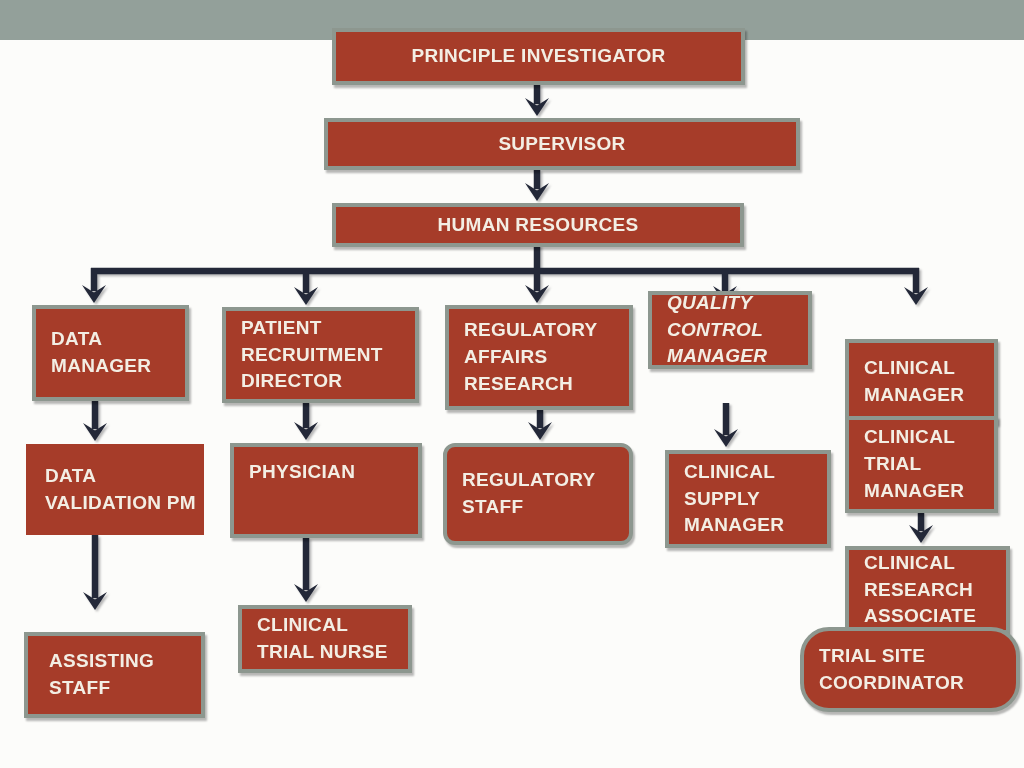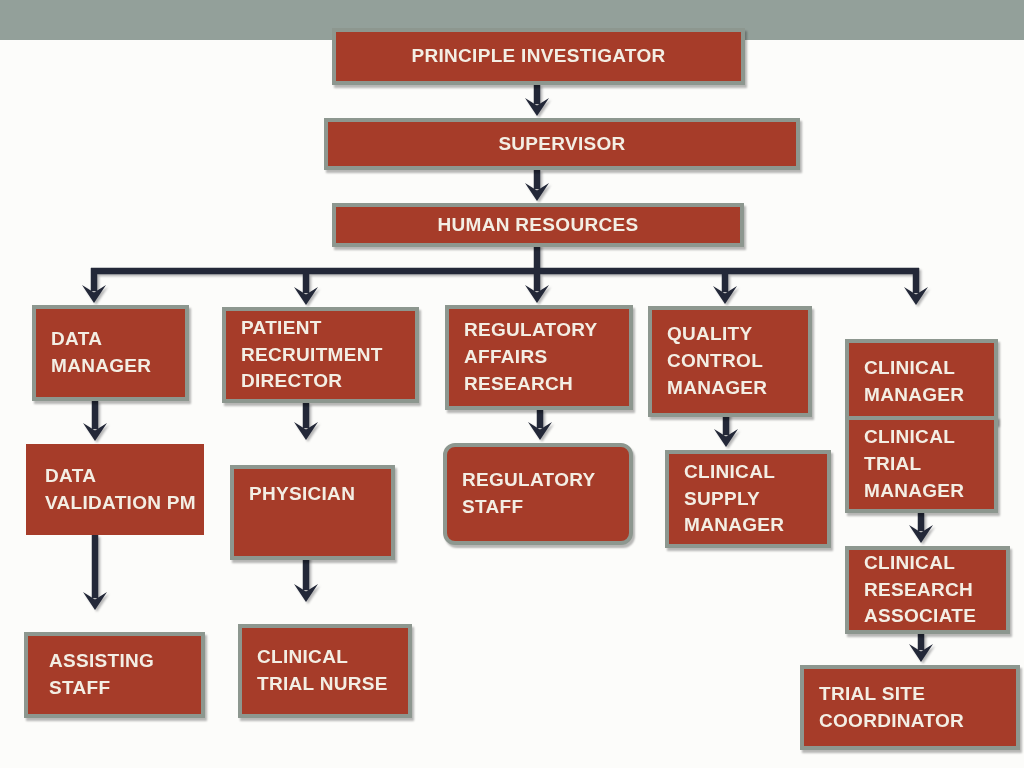--- a/index.html
+++ b/index.html
@@ -153,27 +153,27 @@
 
   <div class="node center" style="left:332px; top:28px;  width:413px; height:57px;">PRINCIPLE INVESTIGATOR</div>
   <div class="node center" style="left:324px; top:118px; width:476px; height:52px;">SUPERVISOR</div>
   <div class="node center" style="left:332px; top:203px; width:412px; height:44px;">HUMAN RESOURCES</div>
 
   <div class="node" style="left:32px;  top:305px; width:157px; height:96px;">DATA MANAGER</div>
   <div class="node no-border" style="left:26px; top:444px; width:178px; height:91px;">DATA VALIDATION PM</div>
   <div class="node pad-lg" style="left:24px; top:613px; width:181px; height:86px;">ASSISTING STAFF</div>
 
   <div class="node" style="left:222px; top:307px; width:197px; height:96px;">PATIENT RECRUITMENT DIRECTOR</div>
-  <div class="node v-top" style="left:230px; top:465px; width:165px; height:95px;">PHYSICIAN</div>
-  <div class="node" style="left:238px; top:624px; width:174px; height:94px;">CLINICAL TRIAL NURSE</div>
+  <div class="node v-top" style="left:230px; top:443px; width:192px; height:95px;">PHYSICIAN</div>
+  <div class="node" style="left:238px; top:605px; width:174px; height:68px;">CLINICAL TRIAL NURSE</div>
 
   <div class="node" style="left:445px; top:305px; width:188px; height:105px;">REGULATORY AFFAIRS RESEARCH</div>
   <div class="node" style="left:443px; top:443px; width:190px; height:102px;border-radius:12px;">REGULATORY STAFF</div>
 
-  <div class="node" style="left:648px; top:306px; width:164px; height:111px;">QUALITY CONTROL MANAGER</div>
+  <div class="node" style="left:648px; top:291px; width:164px; height:78px;font-style:italic;">QUALITY CONTROL MANAGER</div>
   <div class="node" style="left:665px; top:450px; width:166px; height:98px;">CLINICAL SUPPLY MANAGER</div>
 
   <div class="node" style="left:845px; top:307px; width:153px; height:85px;margin-top:32px;">CLINICAL MANAGER</div>
   <div class="node" style="left:845px; top:416px; width:153px; height:97px;">CLINICAL TRIAL MANAGER</div>
   <div class="node" style="left:845px; top:546px; width:165px; height:88px;">CLINICAL RESEARCH ASSOCIATE</div>
-  <div class="node" style="left:800px; top:665px; width:220px; height:85px;">TRIAL SITE COORDINATOR</div>
+  <div class="node" style="left:800px; top:627px; width:220px; height:85px;border-radius:29px;">TRIAL SITE COORDINATOR</div>
 
 </div>
 
 </body></html>

